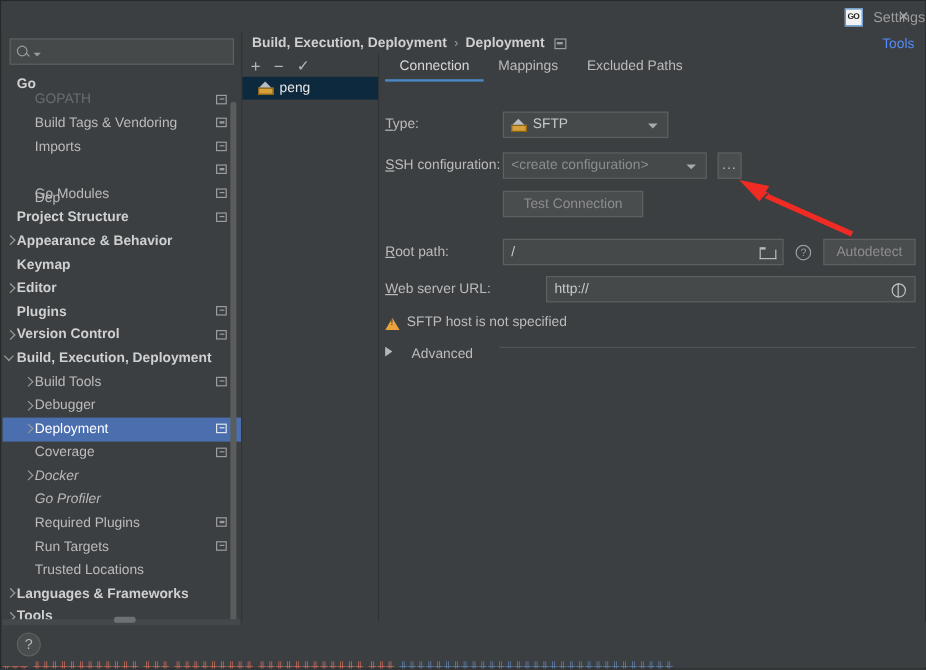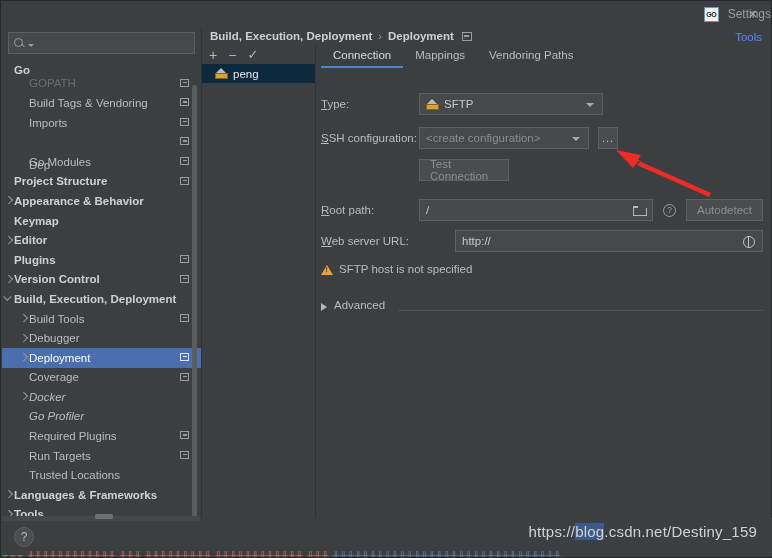--- a/index.html
+++ b/index.html
@@ -297,21 +297,21 @@
     width: 0; height: 0; position: relative;
     border-left: 6px solid transparent; border-right: 6px solid transparent;
     border-bottom: 10px solid #e8a33d;
   }
   .warn-tri::after {
     content: "!"; position: absolute; left: -1.6px; top: 1px;
     font-size: 7px; font-weight: bold; color: #3c3f41;
   }
   .warn-txt { font-size: 11.5px; color: #bbbbbb; }
 
-  .adv-row { margin-top: 24px; display: flex; align-items: flex-end; gap: 7px; }
+  .adv-row { margin-top: 14px; display: flex; align-items: flex-start; gap: 16px; }
   .adv-tri {
     width: 0; height: 0;
     border-top: 4px solid transparent; border-bottom: 4px solid transparent;
     border-left: 6px solid #b5b7b9; cursor: pointer;
   }
   .adv-txt { font-size: 11.5px; color: #bbbbbb; }
   .adv-line { flex: 1; height: 1px; background: #4e5152; margin-left: 6px; }
 
   
   .bottom-bar {
@@ -498,50 +498,50 @@
       </span>
       <span>peng</span>
     </div>
   </div>
 
   <div class="v-div2"></div>
 
   <div class="tabs">
     <div class="tab active">Connection</div>
     <div class="tab">Mappings</div>
-    <div class="tab">Vendoring Paths</div>
+    <div class="tab">Excluded Paths</div>
   </div>
 
   <div class="form">
 
 
     <div class="row" style="margin-top:12px;">
       <span class="fld-label"><span class="mn">T</span>ype:</span>
-      <div class="combo" style="width:184px;">
+      <div class="combo" style="width:138px;">
         <span class="srv-ic" style="margin-right:5px;">
           <span class="body"></span>
             <span class="roof"></span>
         </span>
         <span>SFTP</span>
         <span class="arr"></span>
       </div>
     </div>
 
     <div class="row" style="margin-top:12px;">
       <span class="fld-label"><span class="mn">S</span>SH configuration:</span>
       <div class="combo dim" style="width:170px;">
         <span>&lt;create configuration&gt;</span>
         <span class="arr"></span>
       </div>
       <div class="btn-dots" style="margin-left:9px;">...</div>
     </div>
 
     <div class="row" style="margin-top:10px;">
       <span class="fld-label"></span>
-      <div class="btn" style="width:90px;">Test Connection</div>
+      <div class="btn" style="width:117px;">Test Connection</div>
     </div>
 
     <div class="row" style="margin-top:18px;">
       <span class="fld-label"><span class="mn">R</span>oot path:</span>
       <div class="txt" style="width:246px;">
         <span>/</span>
         <span class="folder-ic"></span>
       </div>
       <span class="help-circ" style="margin-left:10px;">?</span>
       <div class="btn" style="width:78px;margin-left:10px;">Autodetect</div>
@@ -572,23 +572,20 @@
     <polygon points="5,9 30,14 22,27" fill="#ef2b24"></polygon>
   </svg>
 
   <div class="bottom-bar">
     <div class="h-sb-track">
       <div class="h-sb-thumb"></div>
     </div>
     <div class="help-btn">?</div>
   </div>
 
-  <div class="watermark">
-    <span>https://</span><span class="wm-hl">blog</span><span>.csdn.net/</span><span>Destiny</span><span>_159</span>
-  </div>
 
   <div class="bottom-strip">
     <span class="bs-red">
       ╥╥╥ ╫╫╫╫╫╫╫╫╫╫╫╫ ╫╫╫ ╫╫╫╫╫╫╫╫╫ ╫╫╫╫╫╫╫╫╫╫╫╫ ╫╫╫
     </span>
     <span class="bs-blue">
       ╫╫╫╫╫╫╫╫╫╫╫╫╫╫╫╫╫╫╫╫╫╫╫╫╫╫╫╫╫╫╫
     </span>
   </div>
 

